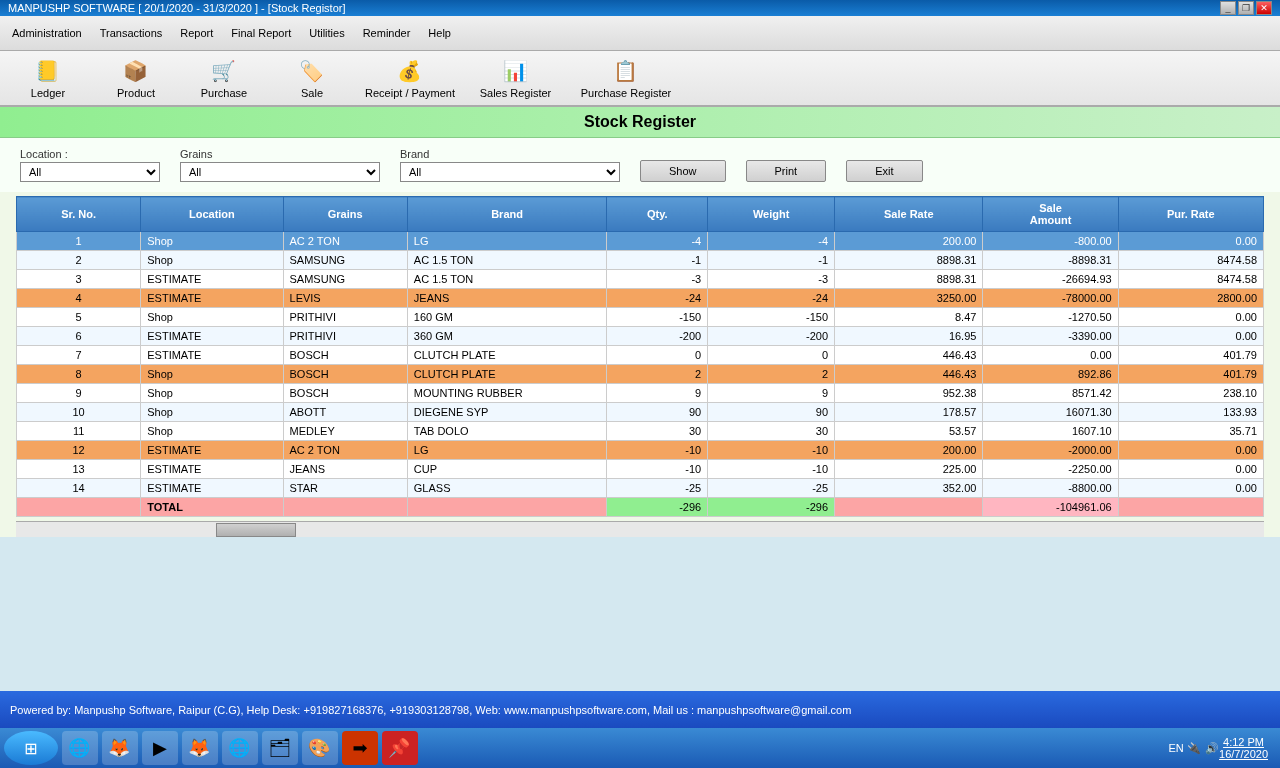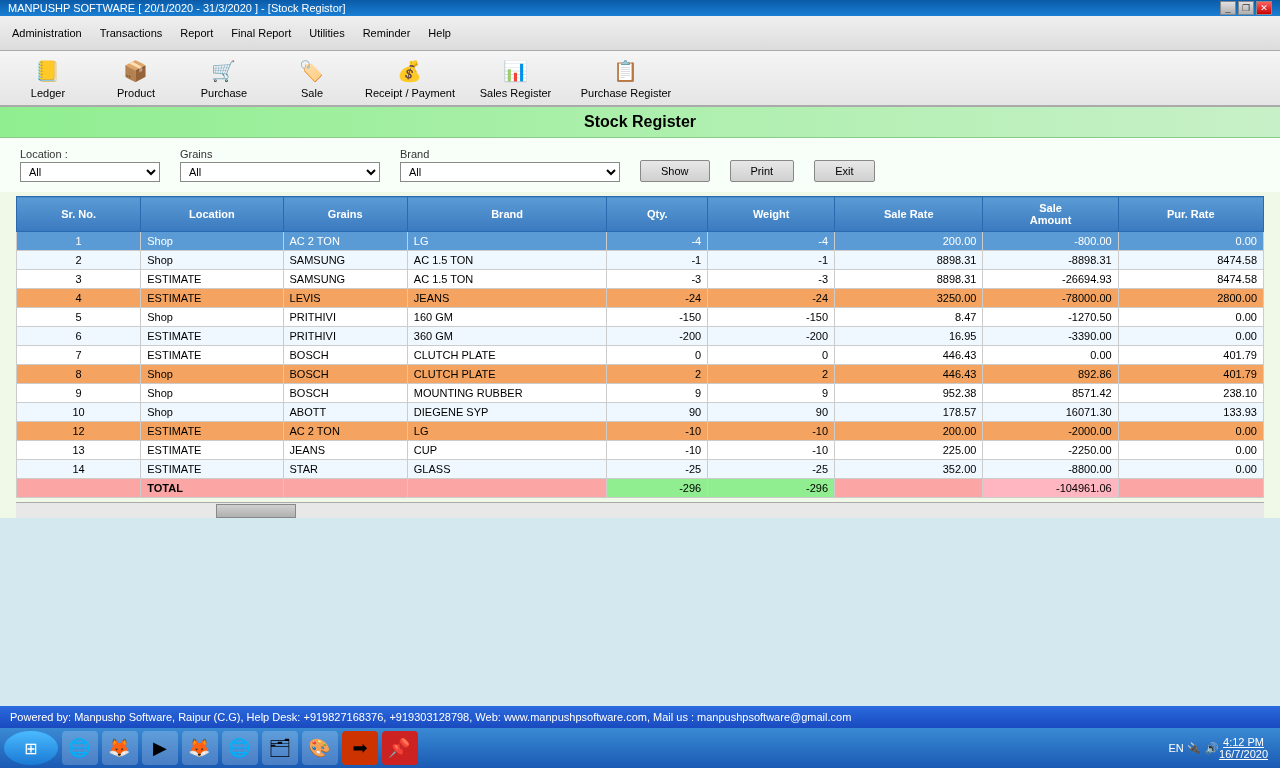--- a/index.html
+++ b/index.html
@@ -103,21 +103,21 @@
       padding: 2px 4px;
       border: 1px solid #888;
       background: white;
       font-size: 11px;
       cursor: pointer;
     }
     .filter-select-wide { width: 140px; }
     .filter-select-med { width: 200px; }
     .filter-select-brand { width: 220px; }
     .btn-action {
-      padding: 4px 20px;
+      padding: 4px 28px;
       background: linear-gradient(to bottom, #e8e8e8, #d0d0d0);
       border: 1px solid #888;
       cursor: pointer;
       font-size: 11px;
       border-radius: 2px;
     }
 
     
     .table-container {
       padding: 4px 16px;
@@ -175,21 +175,21 @@
       top: 1px;
       background: linear-gradient(to bottom, #d0d0d0, #b0b0b0);
       border: 1px solid #888;
     }
 
     
     .status-bar {
       position: fixed;
       bottom: 40px;
       left: 0; right: 0;
-      height: 22px;
+      height: 37px;
       background: linear-gradient(to bottom, #2a6adf, #1a4abf);
       color: white;
       display: flex;
       align-items: center;
       padding: 0 10px;
       font-size: 11px;
     }
 
     
     .taskbar {
@@ -429,20 +429,31 @@
             <td class="cell-center">10</td>
             <td>Shop</td>
             <td>ABOTT</td>
             <td>DIEGENE SYP</td>
             <td class="cell-right">90</td>
             <td class="cell-right">90</td>
             <td class="cell-right">178.57</td>
             <td class="cell-right">16071.30</td>
             <td class="cell-right">133.93</td>
           </tr>
+          <tr class="row-white">
+            <td class="cell-center">11</td>
+            <td>Shop</td>
+            <td>MEDLEY</td>
+            <td>TAB DOLO</td>
+            <td class="cell-right">30</td>
+            <td class="cell-right">30</td>
+            <td class="cell-right">53.57</td>
+            <td class="cell-right">1607.10</td>
+            <td class="cell-right">35.71</td>
+          </tr>
           <tr class="row-highlight-orange">
             <td class="cell-center">12</td>
             <td>ESTIMATE</td>
             <td>AC 2 TON</td>
             <td>LG</td>
             <td class="cell-right">-10</td>
             <td class="cell-right">-10</td>
             <td class="cell-right">200.00</td>
             <td class="cell-right">-2000.00</td>
             <td class="cell-right">0.00</td>

